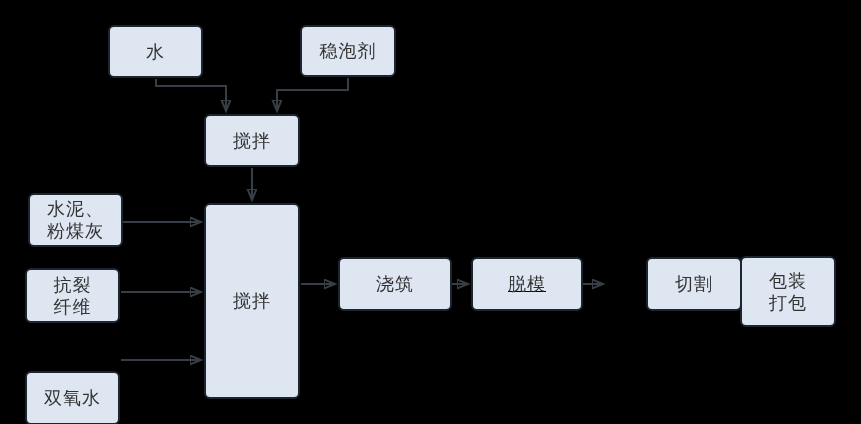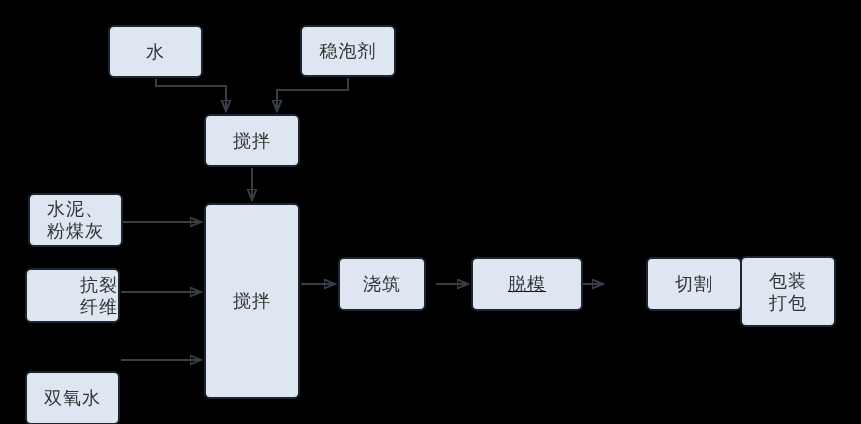--- a/index.html
+++ b/index.html
@@ -33,24 +33,24 @@
     font-size:18px;
     line-height:1.22;
     white-space:pre-line;
     letter-spacing:1px;
   }
   
   .n-water      {left:108px; top:25px;  width:95px; height:53px;}
   .n-stabilizer {left:300px; top:25px;  width:96px; height:52px;}
   .n-premix     {left:204px; top:114px; width:96px; height:53px;}
   .n-cement     {left:28px;  top:193px; width:95px; height:54px;}
-  .n-fiber      {left:25px;  top:268px; width:95px; height:55px;justify-content:flex-end;}
+  .n-fiber      {left:25px;  top:268px; width:95px; height:55px;}
   .n-peroxide   {left:25px;  top:344px; width:95px; height:54px;margin-top:27px;}
   .n-mainmix    {left:204px; top:203px; width:96px; height:196px;}
-  .n-pouring    {left:338px; top:257px; width:88px; height:54px;}
+  .n-pouring    {left:338px; top:257px; width:114px; height:54px;}
   .n-demolding  {left:471px; top:257px; width:112px; height:54px;text-decoration:underline;}
   .n-cutting    {left:606px; top:257px; width:96px; height:54px;margin-left:40px;}
   .n-packing    {left:740px; top:256px; width:96px; height:71px;}
 </style>
 </head>
 <body>
 
 <div class="stage">
 
   <svg class="edges" width="861" height="424" viewBox="0 0 861 424" xmlns="http://www.w3.org/2000/svg">

